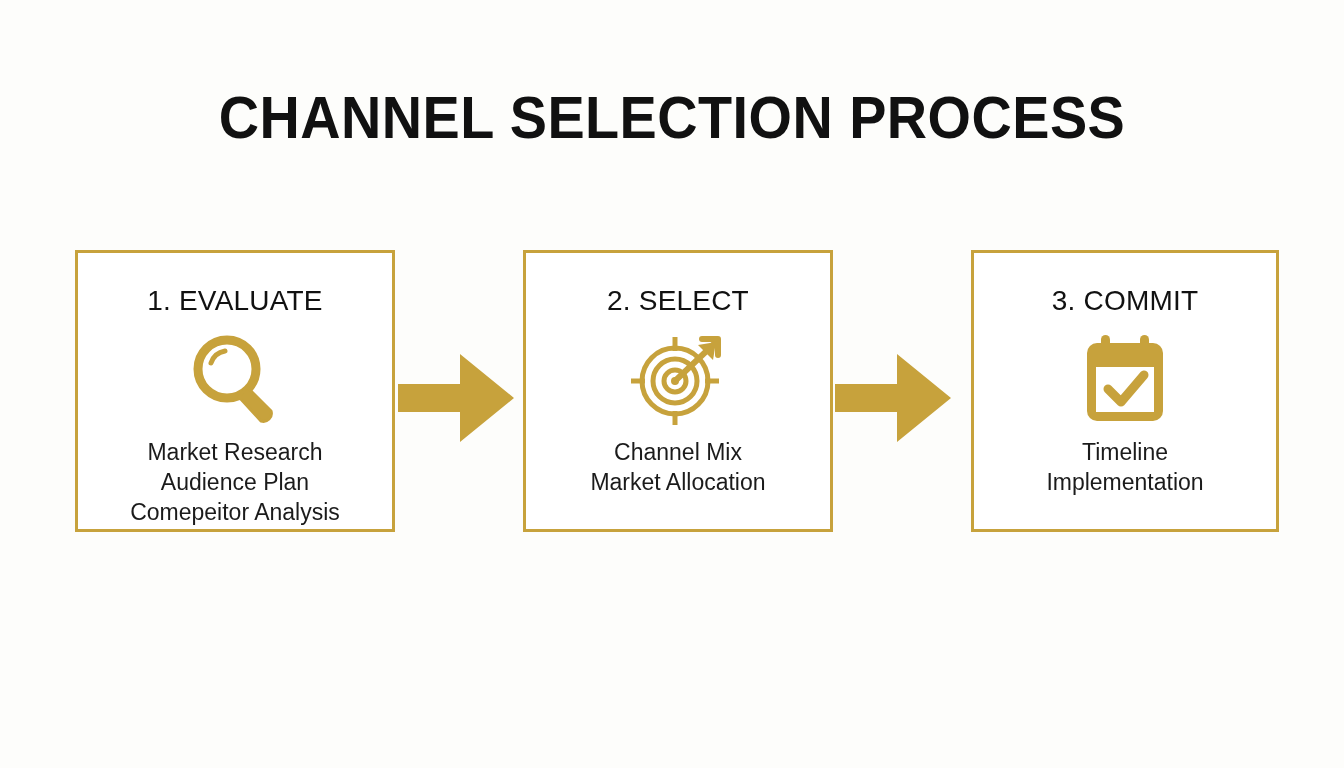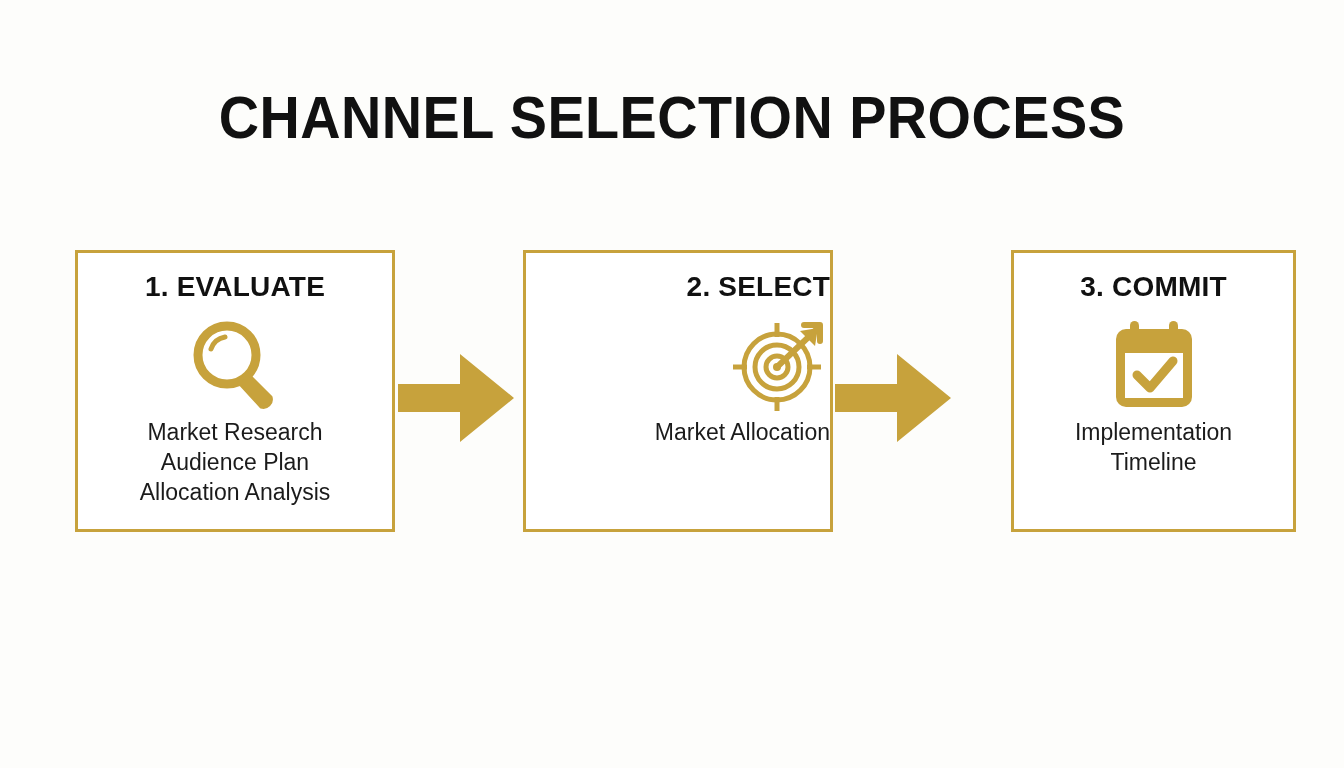--- a/index.html
+++ b/index.html
@@ -48,42 +48,42 @@
     width: 320px;
     height: 282px;
     box-sizing: border-box;
     border: 3px solid #c7a23c;
     background: #ffffff;
     display: flex;
     flex-direction: column;
     align-items: center;
   }
   .step-card.card-1 { left: 0px;   width: 320px; }
-  .step-card.card-2 { left: 448px; width: 310px; align-items: flex-end; }
-  .step-card.card-3 { left: 936px; width: 285px; }
+  .step-card.card-2 { left: 448px; width: 310px; }
+  .step-card.card-3 { left: 896px; width: 308px; }
 
   .step-heading {
-    margin-top: 18px;
+    margin-top: 32px;
     font-size: 28px;
-    font-weight: 700;
+    font-weight: 400;
     color: #111111;
     letter-spacing: 0.2px;
     white-space: nowrap;
   }
 
   .step-icon {
     margin-top: 10px;
     height: 104px;
     display: flex;
     align-items: center;
     justify-content: center;
   }
 
   .step-lines {
-    margin-top: 0;
+    margin-top: 6px;
     text-align: center;
     font-size: 23px;
     line-height: 30px;
     color: #1b1b1b;
     font-weight: 400;
   }
   .step-lines div { white-space: nowrap; }
 
   
   .flow-arrow {
@@ -109,21 +109,21 @@
       <svg width="96" height="100" viewBox="0 0 96 100" aria-hidden="true">
         <circle cx="40" cy="40" r="29" fill="none" stroke="#c7a23c" stroke-width="9"></circle>
         <path d="M24 34 A18 18 0 0 1 38 22" fill="none" stroke="#c7a23c" stroke-width="5" stroke-linecap="round"></path>
         <path d="M60 58 L84 82 A8 8 0 0 1 74 92 L52 68 Z" fill="#c7a23c" stroke="#c7a23c" stroke-width="3" stroke-linejoin="round"></path>
       </svg>
     </div>
 
     <div class="step-lines">
       <div>Market Research</div>
       <div>Audience Plan</div>
-      <div>Allocation Analysis</div>
+      <div>Comepeitor Analysis</div>
     </div>
   </div>
 
   <div class="flow-arrow arrow-1">
     <svg width="118" height="92" viewBox="0 0 118 92" aria-hidden="true">
       <polygon points="0,32 62,32 62,2 116,46 62,90 62,60 0,60" fill="#c7a23c"></polygon>
     </svg>
   </div>
 
   <div class="step-card card-2">
@@ -143,20 +143,21 @@
           <line x1="3" y1="52" x2="17" y2="52"></line>
           <line x1="77" y1="52" x2="91" y2="52"></line>
         </g>
         <line x1="47" y1="52" x2="88" y2="13" stroke="#c7a23c" stroke-width="6" stroke-linecap="round"></line>
         <path d="M88 13 L70 16 L85 31 Z" fill="#c7a23c"></path>
         <path d="M74 10 L90 10 L90 26" fill="none" stroke="#c7a23c" stroke-width="6" stroke-linejoin="round" stroke-linecap="round"></path>
       </svg>
     </div>
 
     <div class="step-lines">
+      <div>Channel Mix</div>
       <div>Market Allocation</div>
     </div>
   </div>
 
   <div class="flow-arrow arrow-2">
     <svg width="118" height="92" viewBox="0 0 118 92" aria-hidden="true">
       <polygon points="0,32 62,32 62,2 116,46 62,90 62,60 0,60" fill="#c7a23c"></polygon>
     </svg>
   </div>
 
@@ -167,18 +168,18 @@
       <svg width="88" height="100" viewBox="0 0 88 100" aria-hidden="true">
         <rect x="20" y="6" width="9" height="16" rx="4.5" fill="#c7a23c"></rect>
         <rect x="59" y="6" width="9" height="16" rx="4.5" fill="#c7a23c"></rect>
         <rect x="6" y="14" width="76" height="78" rx="10" fill="#c7a23c"></rect>
         <rect x="15" y="38" width="58" height="45" fill="#ffffff"></rect>
         <path d="M27 60 L40 73 L63 46" fill="none" stroke="#c7a23c" stroke-width="9" stroke-linecap="round" stroke-linejoin="round"></path>
       </svg>
     </div>
 
     <div class="step-lines">
+      <div>Timeline</div>
       <div>Implementation</div>
-      <div>Timeline</div>
     </div>
   </div>
 
 </div>
 
 </body></html>

